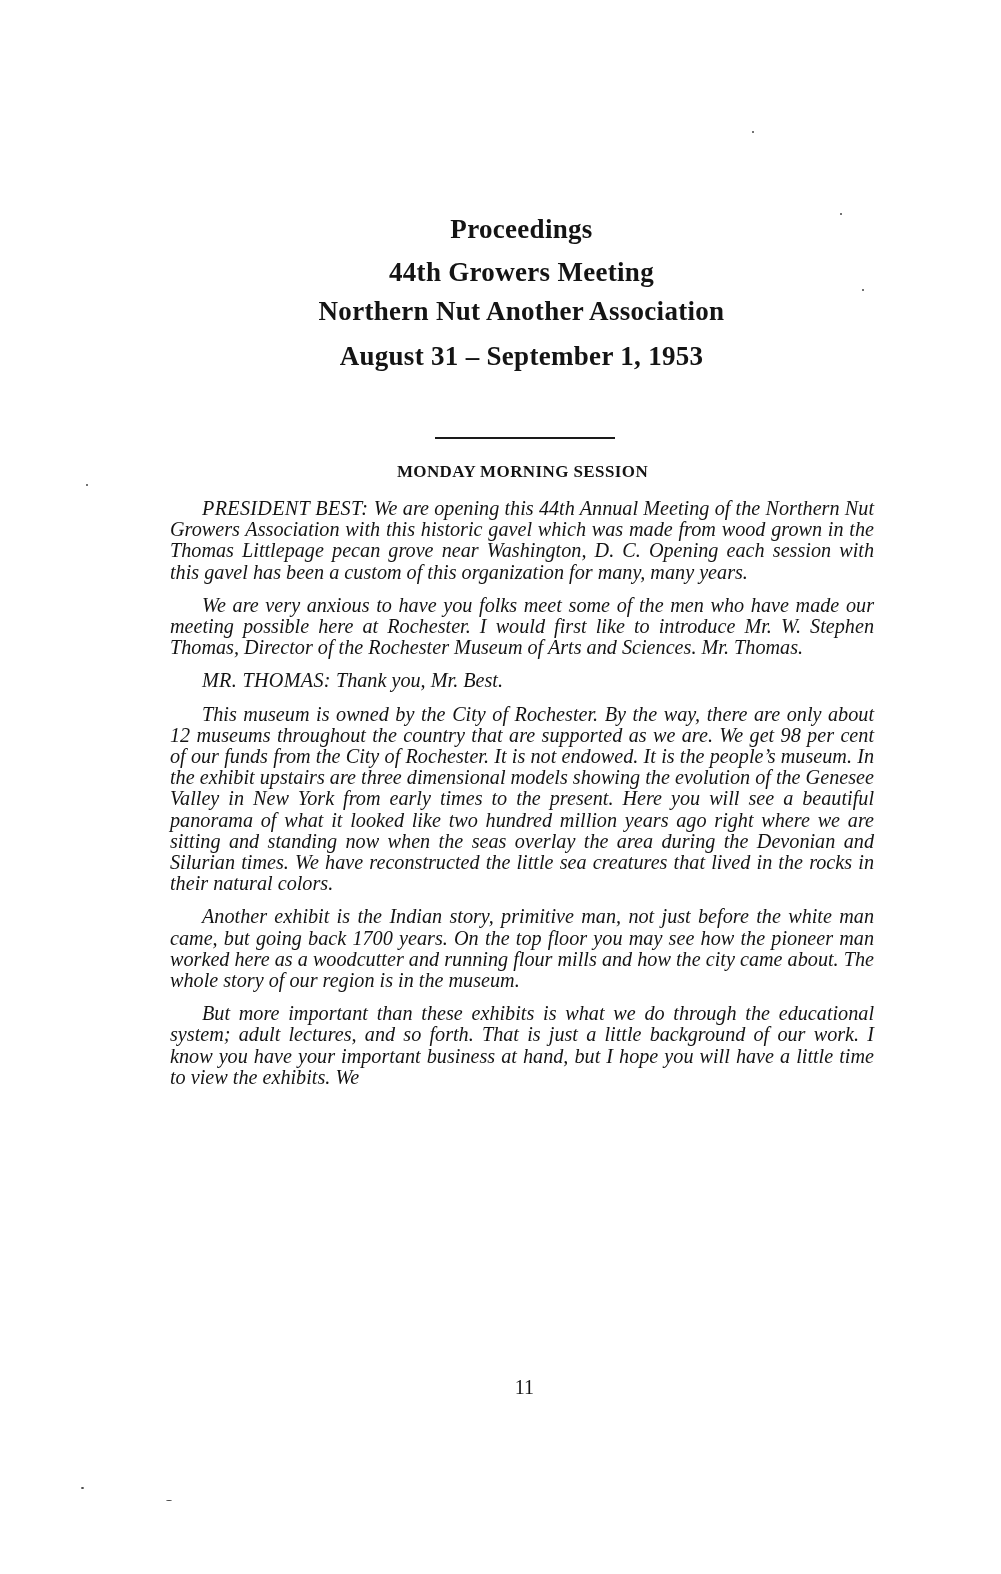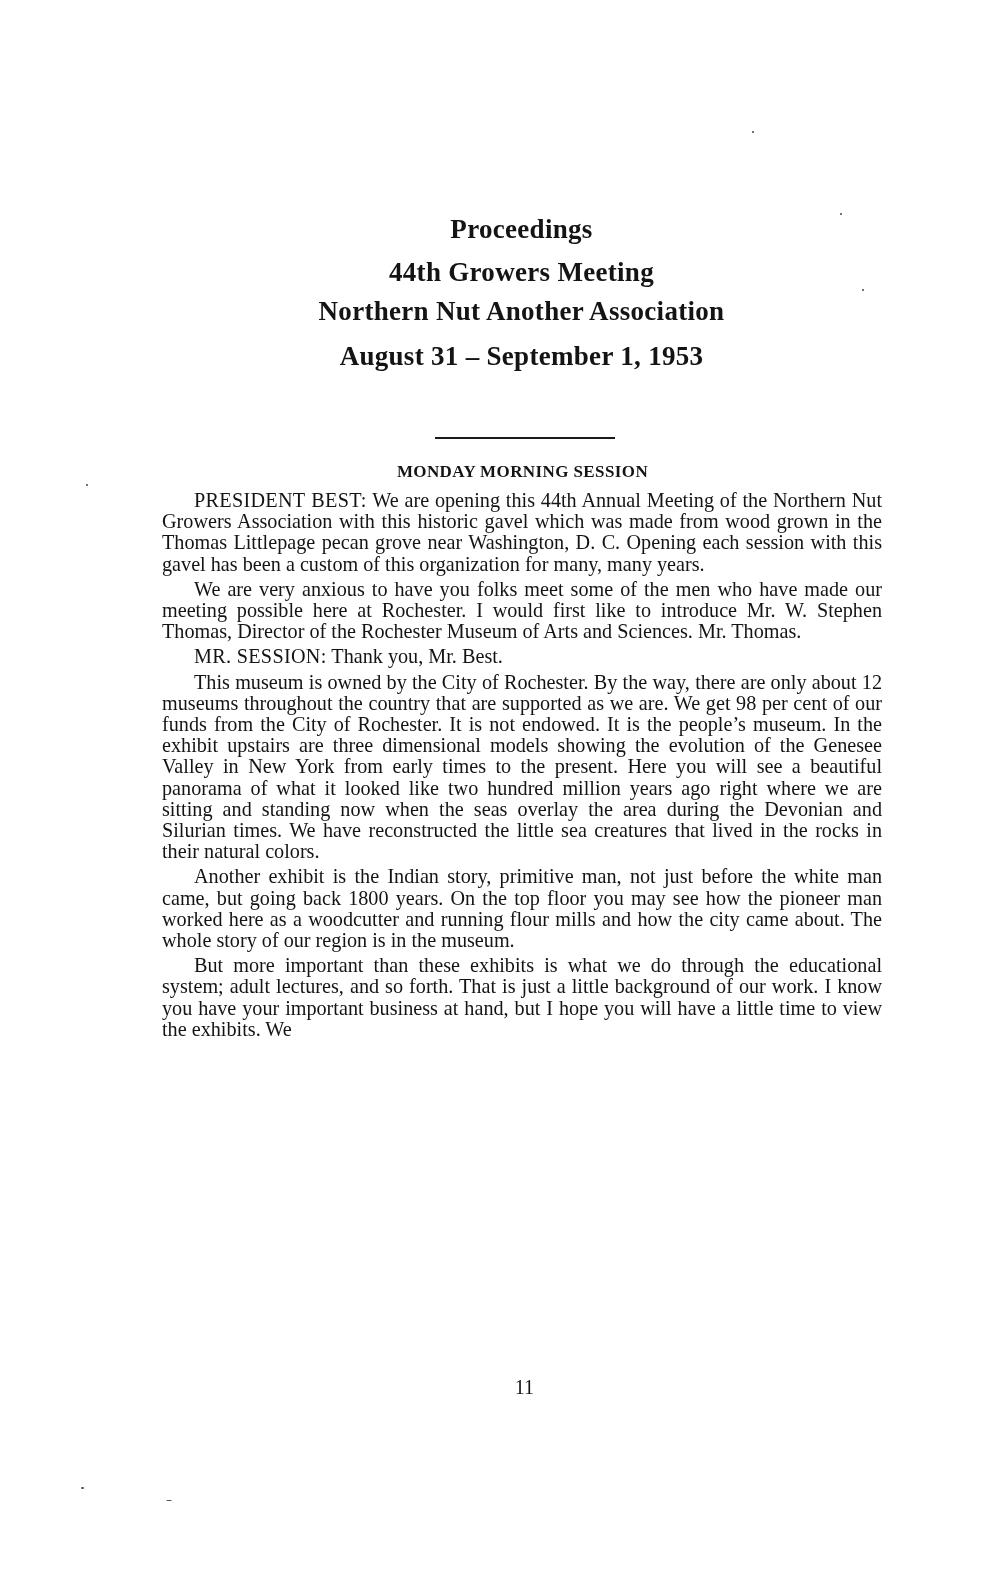--- a/index.html
+++ b/index.html
@@ -59,23 +59,24 @@
     .body-text {
       position: absolute;
       left: 142px;
       top: 486px;
       width: 728px;
       font-size: 20.2px;
       line-height: 21.2px;
       text-align: justify;
     }
     .para {
-      margin: 4px;
+      margin: 12px;
       text-indent: 32px;
       text-align: justify;
+      font-style: italic;
     }
     .para .speaker {
       letter-spacing: 0.3px;
     }
     .page-number {
       position: absolute;
       left: 0;
       top: 1376px;
       width: 1001px;
       text-align: center;
@@ -100,23 +101,23 @@
     <div class="title-line date">August 31 – September 1, 1953</div>
   </div>
 
   <div class="rule"></div>
 
   <div class="session-heading">MONDAY MORNING SESSION</div>
 
   <div class="body-text">
     <p class="para"><span class="speaker">PRESIDENT BEST:</span><span> We are opening this 44th Annual Meeting of the Northern Nut Growers Association with this historic gavel which was made from wood grown in the Thomas Littlepage pecan grove near Washington, D. C. Opening each session with this gavel has been a custom of this organization for many, many years.</span></p>
     <p class="para"><span>We are very anxious to have you folks meet some of the men who have made our meeting possible here at Rochester. I would first like to introduce Mr. W. Stephen Thomas, Director of the Rochester Museum of Arts and Sciences. Mr. Thomas.</span></p>
-    <p class="para"><span class="speaker">MR. SESSION:</span><span> Thank you, Mr. Best.</span></p>
+    <p class="para"><span class="speaker">MR. THOMAS:</span><span> Thank you, Mr. Best.</span></p>
     <p class="para"><span>This museum is owned by the City of Rochester. By the way, there are only about 12 museums throughout the country that are supported as we are. We get 98 per cent of our funds from the City of Rochester. It is not endowed. It is the people’s museum. In the exhibit upstairs are three dimensional models showing the evolution of the Genesee Valley in New York from early times to the present. Here you will see a beautiful panorama of what it looked like two hundred million years ago right where we are sitting and standing now when the seas overlay the area during the Devonian and Silurian times. We have reconstructed the little sea creatures that lived in the rocks in their natural colors.</span></p>
-    <p class="para"><span>Another exhibit is the Indian story, primitive man, not just before the white man came, but going back 1800 years. On the top floor you may see how the pioneer man worked here as a woodcutter and running flour mills and how the city came about. The whole story of our region is in the museum.</span></p>
+    <p class="para"><span>Another exhibit is the Indian story, primitive man, not just before the white man came, but going back 1700 years. On the top floor you may see how the pioneer man worked here as a woodcutter and running flour mills and how the city came about. The whole story of our region is in the museum.</span></p>
     <p class="para"><span>But more important than these exhibits is what we do through the educational system; adult lectures, and so forth. That is just a little background of our work. I know you have your important business at hand, but I hope you will have a little time to view the exhibits. We</span></p>
   </div>
 
   <div class="page-number">11</div>
 
   <div class="speck" style="left:736px;top:131px;width:2px;height:2px;"></div>
   <div class="speck" style="left:824px;top:213px;width:2px;height:2px;"></div>
   <div class="speck" style="left:846px;top:289px;width:2px;height:2px;"></div>
   <div class="speck" style="left:70px;top:484px;width:2px;height:2px;"></div>
   <div class="speck" style="left:65px;top:1487px;width:3px;height:2px;"></div>

